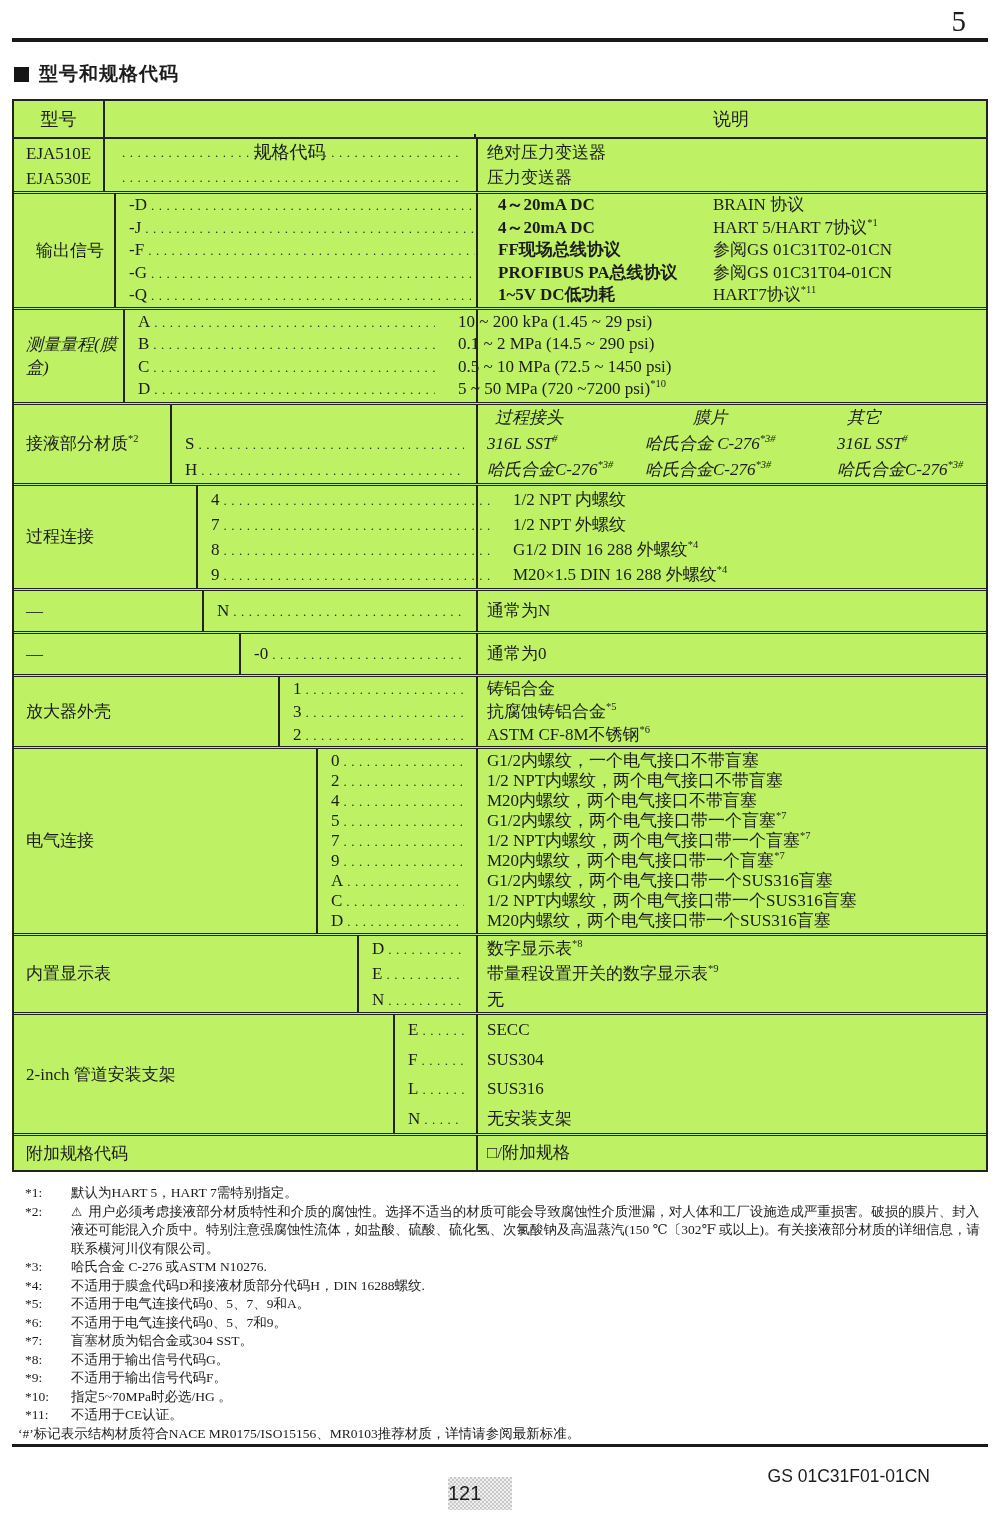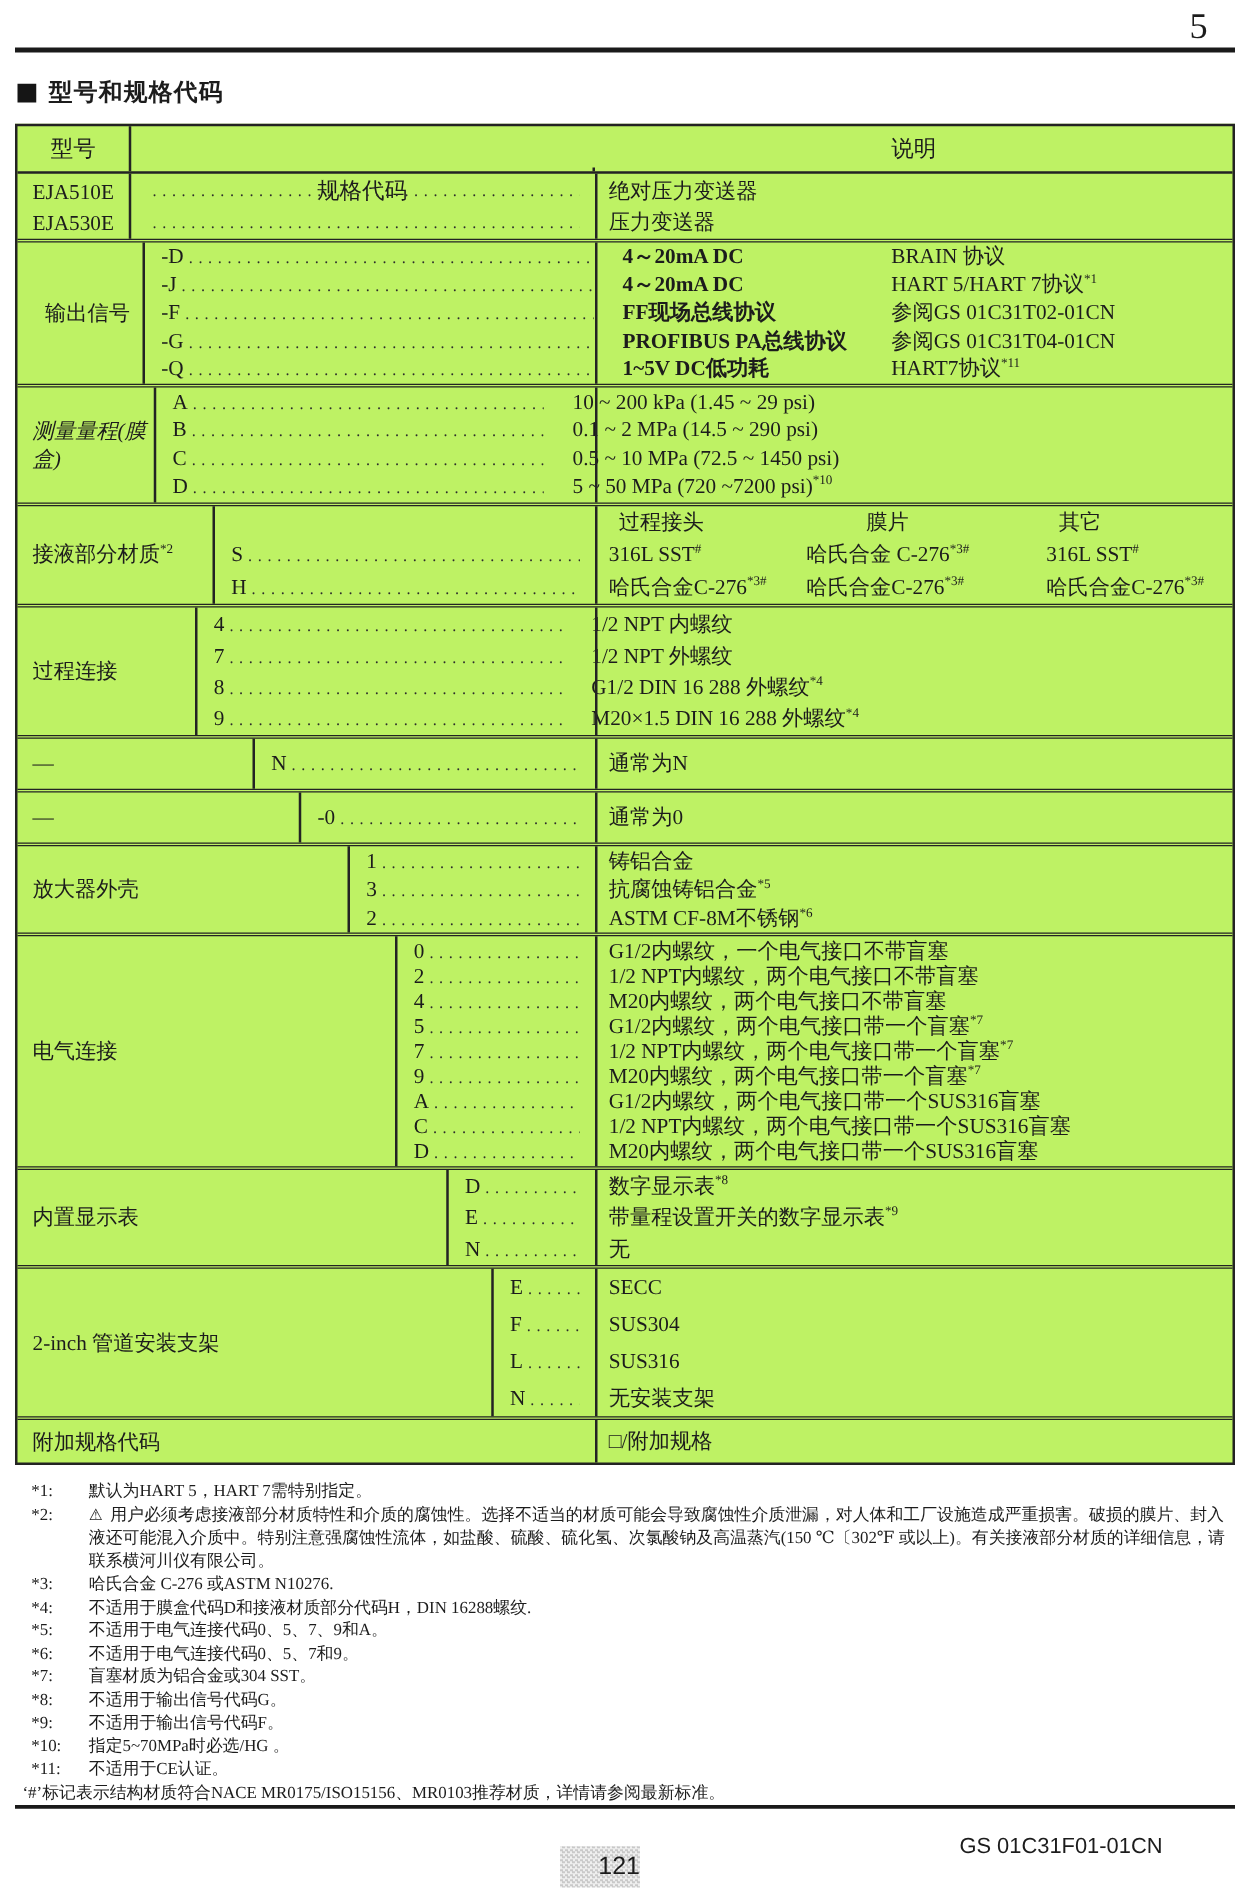--- a/index.html
+++ b/index.html
@@ -43,39 +43,39 @@
   .sec-4 .row{line-height:25px;height:25px;} .sec-4 .rows{padding:1px 0;}
   .sec-5 .row,.sec-6 .row{line-height:24px;height:24px;} .sec-5 .rows,.sec-6 .rows{padding:8px 0;}
   .sec-7 .row{line-height:23px;height:23px;}
   .sec-8 .row{line-height:20px;height:20px;} .sec-8 .rows{padding:2px 0;}
   .sec-9 .row{line-height:25.5px;height:25.5px;}
   .sec-10 .row{line-height:29.5px;height:29.5px;}
   .sec-11 .row{line-height:24px;height:24px;} .sec-11 .rows{padding:5px 0;justify-content:center;}
 
   
   .cols2 .c2-0{display:inline-block;width:215px;font-weight:bold;}
-  .cols3{display:flex;}
+  .cols3{display:flex;font-style:italic;}
   .c3{display:inline-block;}
   .c3-0{width:158px;} .c3-1{width:192px;} .c3-2{flex:1;}
   .c3h.c3-0{padding-left:8px;box-sizing:border-box;}
   .c3h.c3-1{padding-left:48px;box-sizing:border-box;}
   .c3h.c3-2{padding-left:10px;box-sizing:border-box;}
 
   
   .fnotes{margin:12px 4px 0 13px;font-size:13.5px;line-height:18.5px;}
   .fn{display:flex;}
   .fn-marker{flex:none;width:46px;}
   .fn-text{flex:1;}
   .fn-hash{margin-left:-7px;align-items:flex-end;}
   .warn{font-family:"DejaVu Sans",sans-serif;font-size:12.5px;padding-right:2px;}
 
   
   .footer-rule{position:absolute;left:12px;right:12px;top:1444px;height:3px;background:#1a1a1a;}
   .doc-code{position:absolute;right:70px;top:1466px;font-size:17.5px;font-family:"Liberation Sans","DejaVu Sans",sans-serif;}
-  .pn-bottom{position:absolute;left:448px;top:1477px;width:64px;height:33px;line-height:33px;text-align:right;font-size:20px;
+  .pn-bottom{position:absolute;left:448px;top:1477px;width:64px;height:33px;line-height:33px;text-align:left;font-size:20px;
     font-family:"Liberation Sans","DejaVu Sans",sans-serif;
     background-image:conic-gradient(#c9c9c9 25%,#efefef 0 50%,#c9c9c9 0 75%,#efefef 0);background-size:4px 4px;}
 </style>
 </head>
 <body>
 
 <div class="page">
 
   <div class="pn-top">5</div>
   <div class="top-rule"></div>
@@ -222,21 +222,21 @@
               </div>
               <div class="desccell cols3">
                 <span class="c3 c3-0">哈氏合金C-276<sup>*3#</sup></span>
                 <span class="c3 c3-1">哈氏合金C-276<sup>*3#</sup></span>
                 <span class="c3 c3-2">哈氏合金C-276<sup>*3#</sup></span>
               </div>
             </div>
           </div>
         </div>
         <div class="sec sec-4">
-          <div class="lbl" style="width: 144px;">
+          <div class="lbl" style="width: 184px;">
             <div>过程连接</div>
           </div>
           <div class="rows">
             <div class="row">
               <div class="codecell" style="width: 304px;">
                 <span class="code">4</span>
                 <span class="leader">......................................................................................................................................................</span>
               </div>
               <div class="desccell"><span>1/2 NPT 内螺纹</span></div>
             </div>

